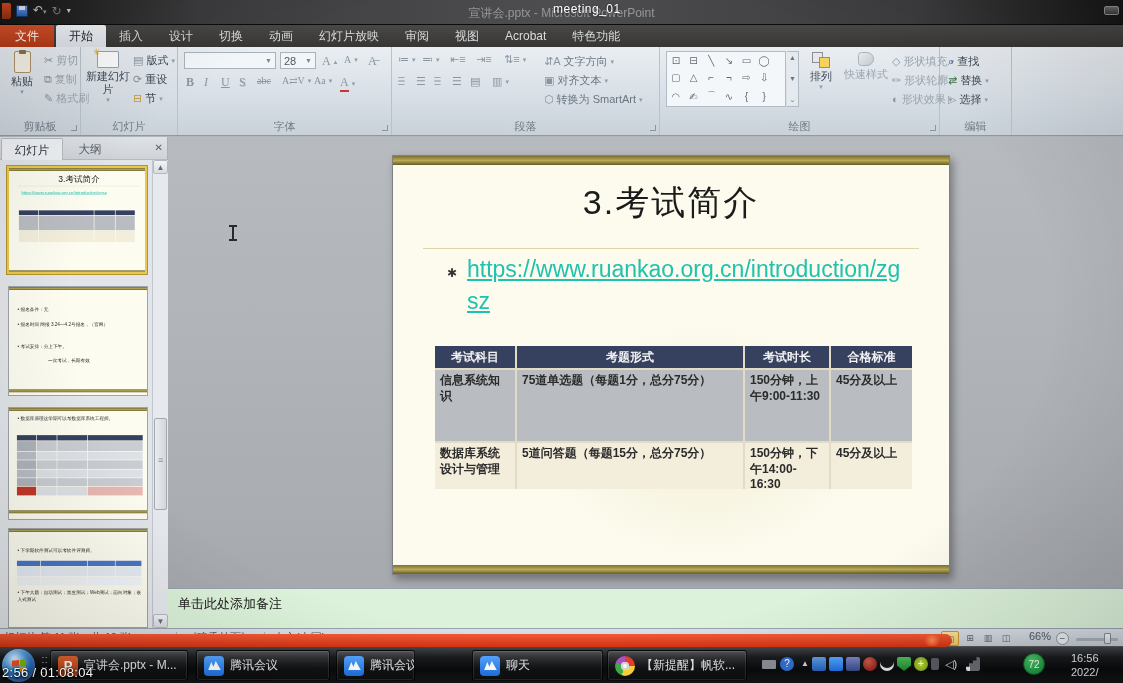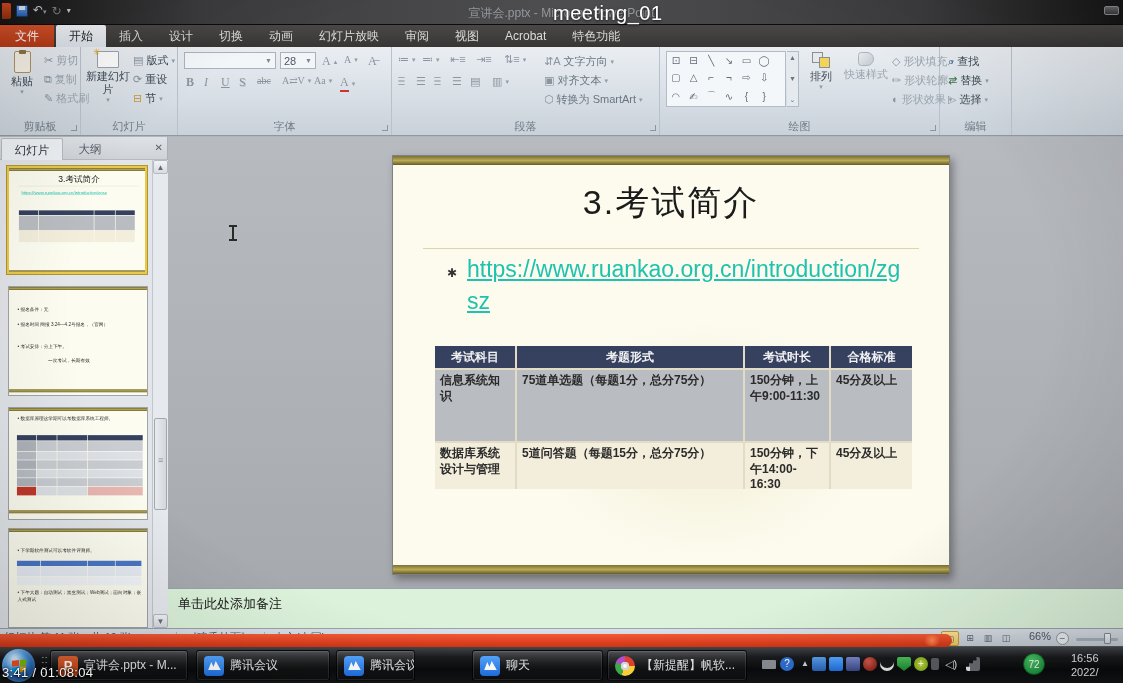--- a/index.html
+++ b/index.html
@@ -14,21 +14,21 @@
   #win-title { position:absolute; top:5px; left:0; width:100%; text-align:center;
     font-size:12px; color:#93979c; }
   #qat { position:absolute; top:3px; left:2px; display:flex; align-items:center; gap:5px; }
   .qat-ic { font-size:12px; color:#c9cdd2; line-height:14px; }
   .ic-save { width:12px; height:12px; background:linear-gradient(180deg,#6ea0e8,#2b5fb0);
     border:1px solid #163a72; border-radius:1px; position:relative; }
   .ic-save:after { content:""; position:absolute; left:2px; top:0; width:6px; height:4px; background:#dce6f4; }
   .ic-appstub { width:9px; height:16px; background:linear-gradient(180deg,#d2491f,#90300f); border-radius:0 2px 2px 0; }
   #min-btn { position:absolute; top:6px; left:1104px; width:15px; height:9px;
     background:linear-gradient(180deg,#6a6a6c,#3a3a3c); border:1px solid #8d8d8f; border-radius:2px; }
-  #meeting-overlay { position:absolute; top:2px; left:553px; z-index:40; font-size:20px;
+  #meeting-overlay { position:absolute; top:2px; left:553px; z-index:40; font-size:12px;
     color:#fff; text-shadow:0 1px 3px rgba(0,0,0,.8); letter-spacing:.5px; }
 
   
   #tabrow { position:absolute; top:25px; left:0; width:1123px; height:22px;
     background:linear-gradient(180deg,#4a4846,#373634); display:flex; align-items:flex-end; }
   .rtab { height:22px; line-height:22px; padding:0 13px; font-size:12px; color:#d9dbdd; white-space:nowrap; }
   .rtab.file { background:linear-gradient(180deg,#d4512a,#b53a17); color:#fff; padding:0 15px; margin-right:2px; }
   .rtab.sel { background:linear-gradient(180deg,#f2f4f7,#dde3ea); color:#23282d; border-radius:2px 2px 0 0; }
 
   
@@ -681,15 +681,15 @@
     <span class="tray-ic" style="left:931px;background:#5a5e63;width:8px;height:12px;top:11px"></span>
     <span class="tray-ic" style="left:945px;background:none;color:#dfe2e5;font-size:11px;line-height:14px">◁)</span>
     <span class="tray-ic" style="left:966px;background:linear-gradient(90deg,#e8ebee 25%,#6a6e73 25%);clip-path:polygon(0 70%,25% 70%,25% 45%,50% 45%,50% 25%,75% 25%,75% 0,100% 0,100% 100%,0 100%)"></span>
     <span id="tray-battery"><span>72</span></span>
     <div id="clock">
       <div>16:56</div>
       <div>2022/</div>
     </div>
   </div>
 
-  <div id="timestamp">3:41 / 01:08:04</div>
+  <div id="timestamp">2:56 / 01:08:04</div>
   <div id="vignette"></div>
 </div>
 
 </body></html>

